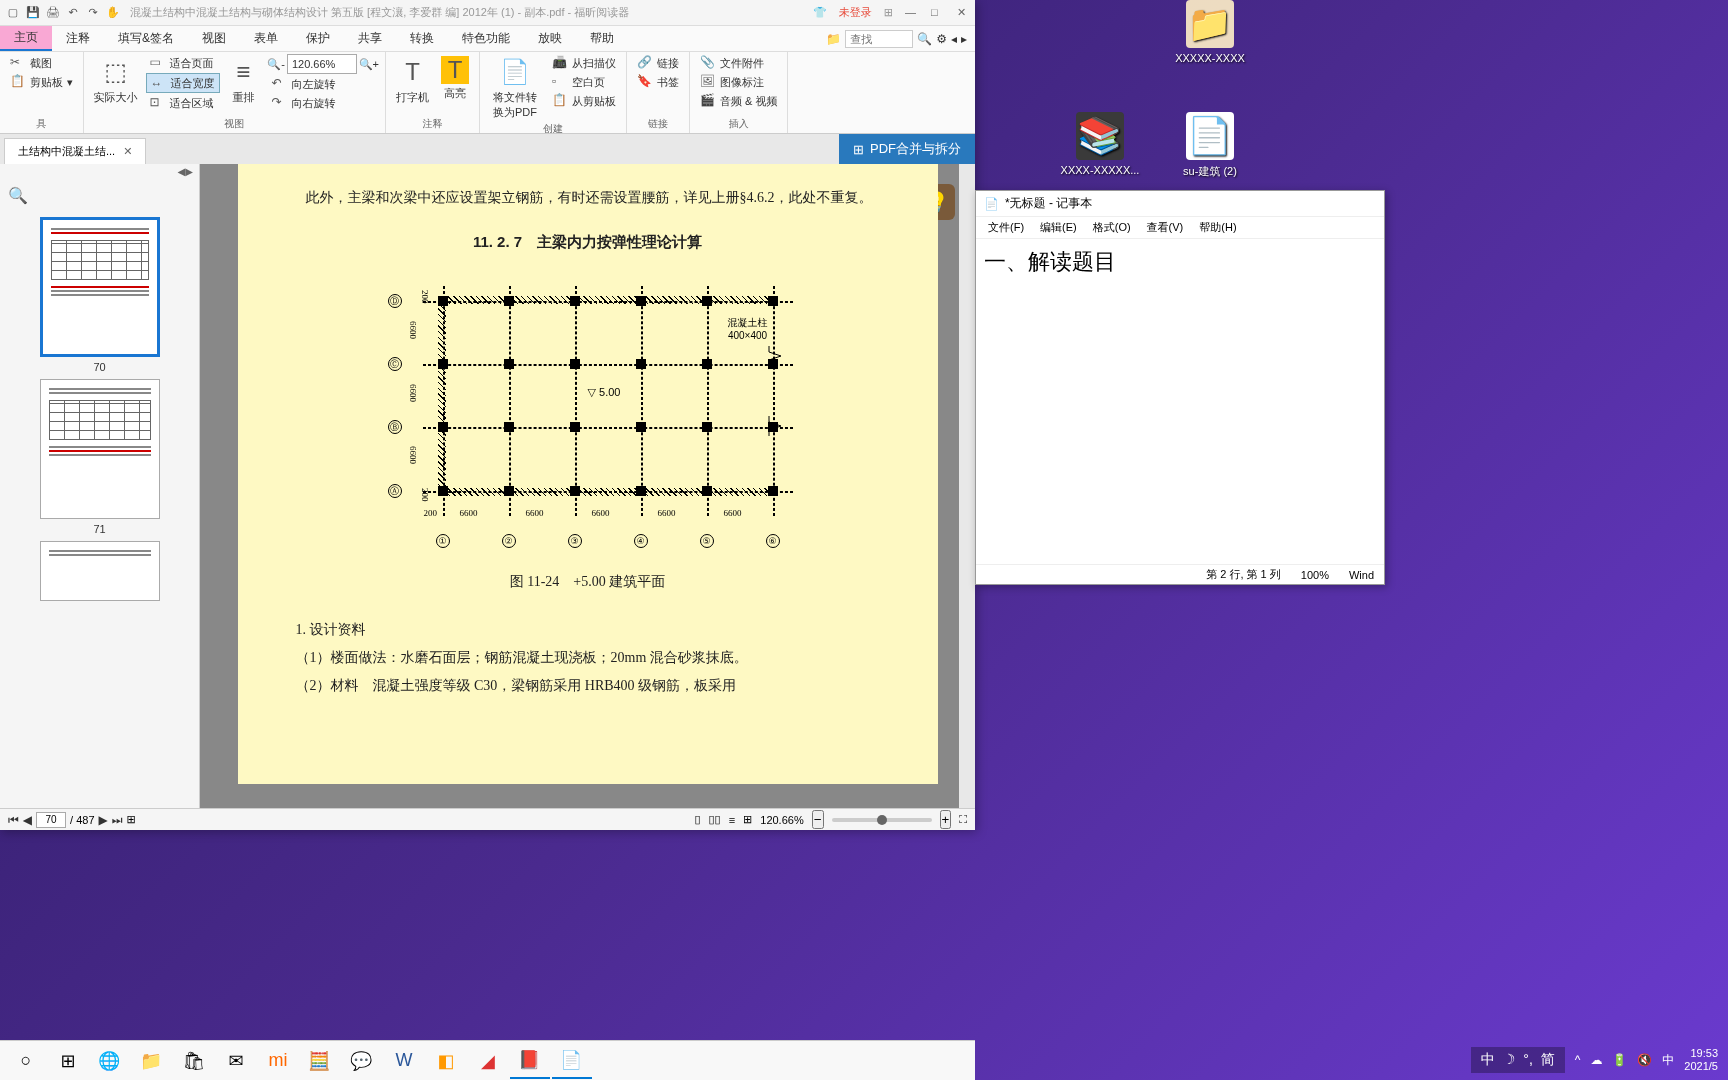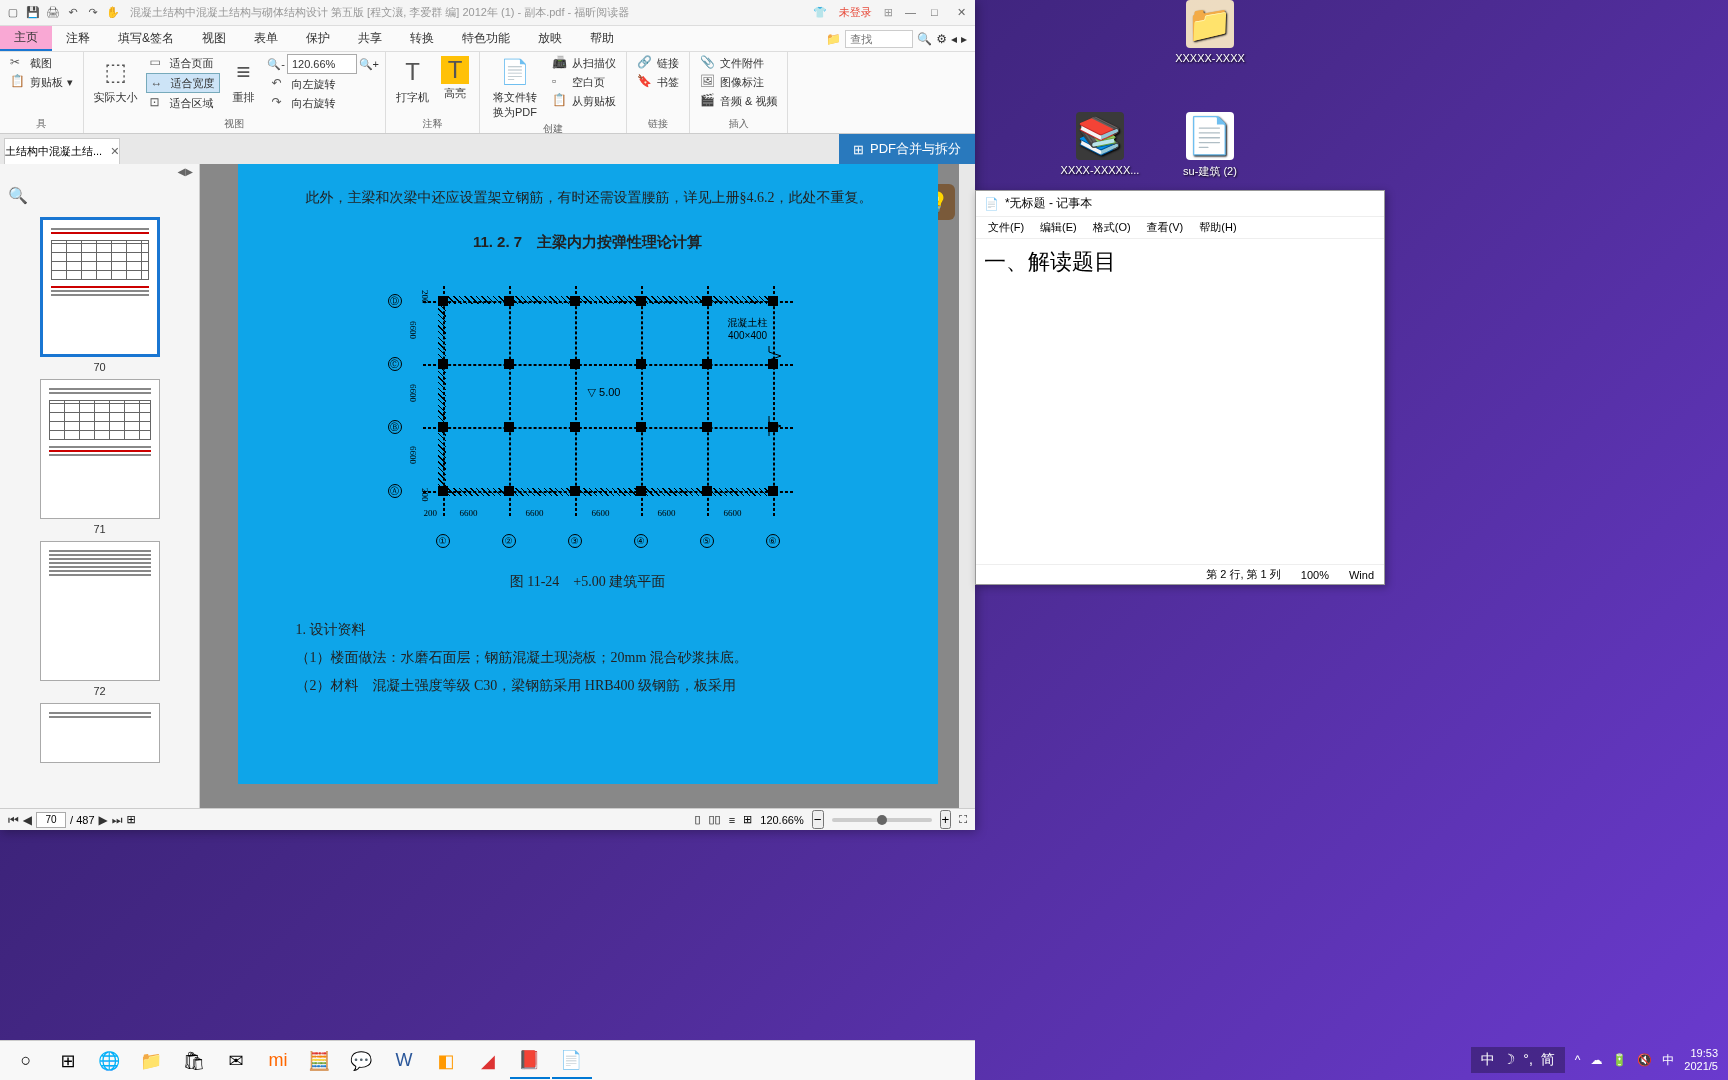--- a/index.html
+++ b/index.html
@@ -22,37 +22,37 @@
 .ribbon-group .label{text-align:center;font-size:10px;color:#666}
 .ribbon-group .content{display:flex;gap:4px;flex:1;align-items:flex-start}
 .rbtn{display:flex;flex-direction:column;align-items:center;gap:2px;padding:2px 4px;cursor:pointer}
 .rbtn .ico{width:20px;height:20px;display:flex;align-items:center;justify-content:center;font-size:16px;color:#555}
 .rbtn.large .ico{width:32px;height:32px;font-size:24px}
 .rbtn-small{display:flex;align-items:center;gap:4px;padding:1px 4px;font-size:11px;cursor:pointer;white-space:nowrap}
 .rbtn-small .ico{width:16px;height:16px;font-size:12px;color:#555}
 .rbtn-col{display:flex;flex-direction:column;gap:1px}
 .zoom-display{width:70px;height:20px;border:1px solid #aaa;background:#fff;font-size:11px;display:flex;align-items:center;padding:0 4px}
 .doc-tabs{height:30px;background:#e8e8e8;display:flex;align-items:flex-end;position:relative}
-.doc-tab{background:#fff;height:26px;padding:0 0;display:flex;align-items:center;gap:8px;font-size:11px;border:1px solid #ccc;border-bottom:none;margin-left:4px}
+.doc-tab{background:#fff;height:26px;padding:0 13px;display:flex;align-items:center;gap:8px;font-size:11px;border:1px solid #ccc;border-bottom:none;margin-left:4px}
 .doc-tab .close{color:#666;cursor:pointer}
 .merge-btn{position:absolute;right:0;top:0;height:30px;background:#2979bd;color:#fff;display:flex;align-items:center;padding:0 14px;font-size:13px;gap:6px}
 .doc-area{flex:1;display:flex;background:#ddd;overflow:hidden}
 .thumb-panel{width:200px;background:#f5f5f5;border-right:1px solid #ccc;display:flex;flex-direction:column}
 .thumb-header{height:18px;display:flex;justify-content:flex-end;padding:2px 6px;font-size:10px;color:#666}
 .thumb-list{flex:1;overflow-y:auto;padding:8px}
 .thumb{margin:0 auto 6px;text-align:center}
 .thumb-img{width:120px;height:140px;background:#fff;border:1px solid #aaa;margin:0 auto;position:relative}
 .thumb-img.selected{border:3px solid #1976d2}
 .thumb-content{position:absolute;inset:8px;display:flex;flex-direction:column;gap:2px}
 .thumb-line{height:2px;background:#888}
 .thumb-line.red{background:#c00}
 .thumb-grid{height:40px;border:1px solid #666;margin:4px 0;background-image:repeating-linear-gradient(0deg,transparent,transparent 8px,#666 8px,#666 9px),repeating-linear-gradient(90deg,transparent,transparent 14px,#666 14px,#666 15px)}
 .thumb .pg{font-size:11px;color:#333;margin-top:4px}
 .page-view{flex:1;background:#888;overflow:auto;position:relative;padding:0 20px}
-.page{width:700px;background:#0ea5e9;margin:0 auto;padding:20px 30px;min-height:620px;position:relative}
+.page{width:700px;background:#fef9c3;margin:0 auto;padding:20px 30px;min-height:620px;position:relative}
 .page p{font-size:14px;line-height:28px;color:#222;font-family:SimSun,serif}
 .page .indent{text-indent:2em}
 .page .section-title{text-align:center;font-weight:bold;font-size:15px;margin:16px 0}
 .underline-red{border-bottom:2px solid #d00}
 .figure{margin:20px auto;text-align:center}
 .plan-diagram{width:400px;height:280px;margin:0 auto;position:relative;font-size:10px}
 .plan-outer{position:absolute;left:50px;top:20px;width:340px;height:200px}
 .hatch{background-image:repeating-linear-gradient(45deg,#000 0,#000 1px,transparent 1px,transparent 4px)}
 .hatch-top{position:absolute;left:0;top:0;width:100%;height:8px}
 .hatch-bottom{position:absolute;left:0;bottom:0;width:100%;height:8px}
@@ -318,34 +318,20 @@
                 <div class="thumb-line"></div>
                 <div class="thumb-grid"></div>
                 <div class="thumb-line"></div>
                 <div class="thumb-line red"></div>
                 <div class="thumb-line"></div>
               </div>
             </div>
           <div class="pg">71</div>
         </div>
         <div class="thumb">
-          <div class="thumb-img">
-              <div class="thumb-content">
-                <div class="thumb-line"></div>
-                <div class="thumb-line"></div>
-                <div class="thumb-line"></div>
-                <div class="thumb-line"></div>
-                <div class="thumb-line"></div>
-                <div class="thumb-line"></div>
-                <div class="thumb-line"></div>
-              </div>
-            </div>
-          <div class="pg">72</div>
-        </div>
-        <div class="thumb">
           <div class="thumb-img" style="height:60px">
               <div class="thumb-content">
                 <div class="thumb-line"></div>
                 <div class="thumb-line"></div>
               </div>
             </div>
         </div>
       </div>
     </div>
 

